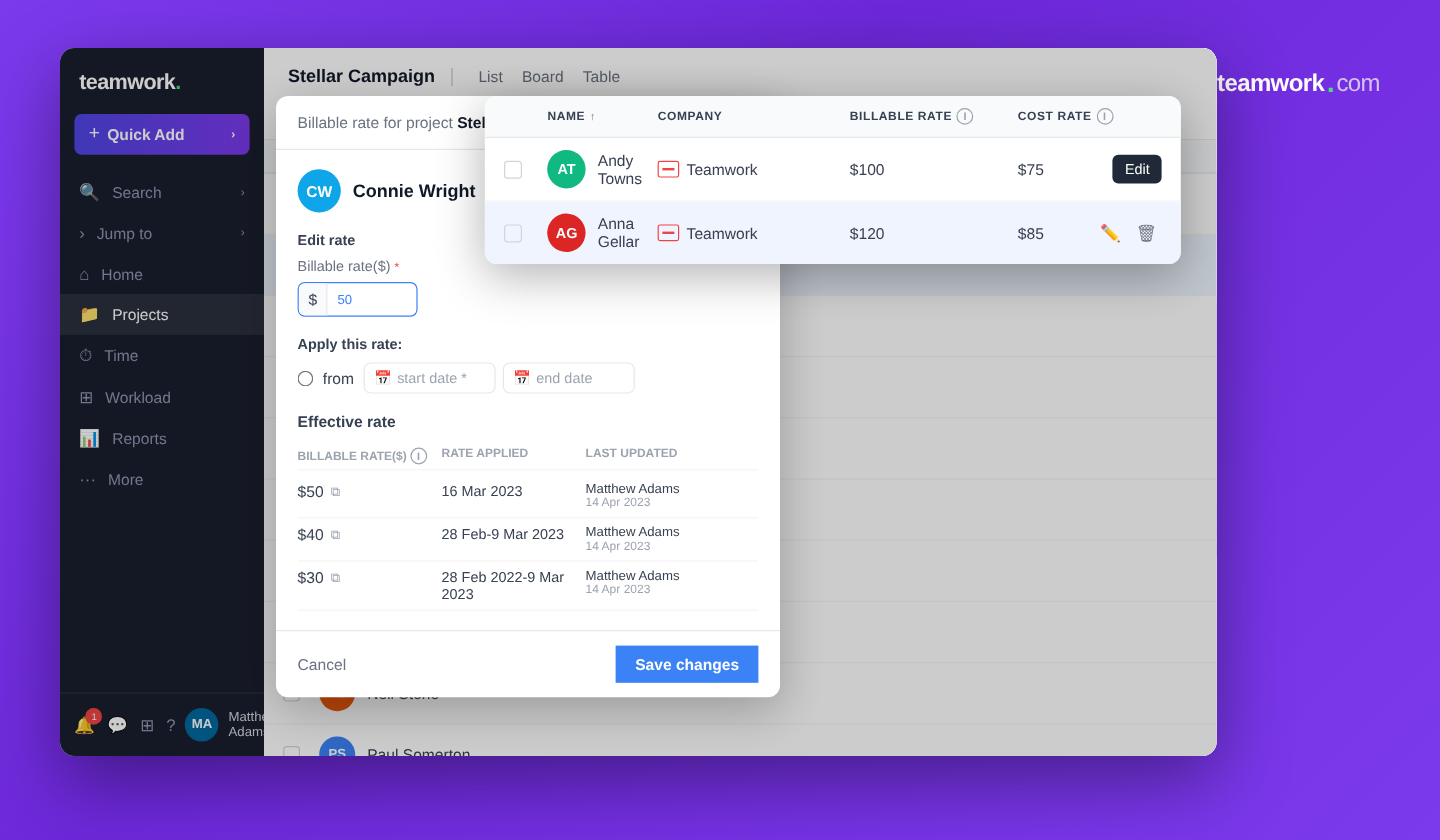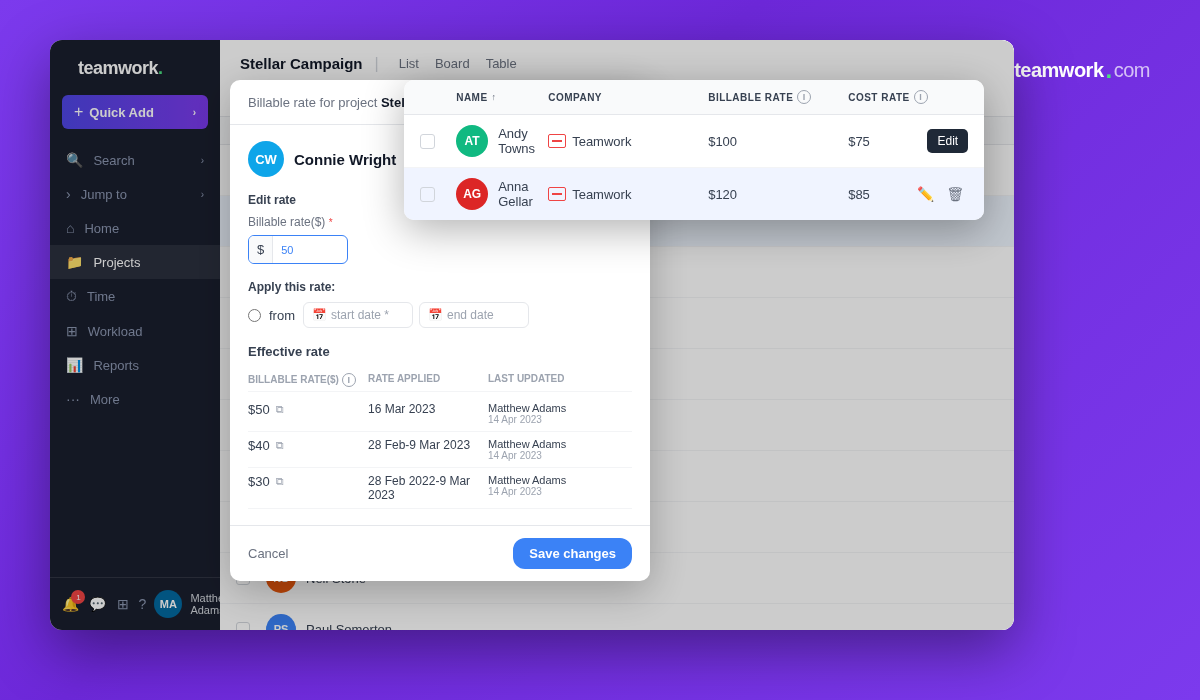--- a/index.html
+++ b/index.html
@@ -41,21 +41,21 @@
       width: 170px;
       background: #1a1f2e;
       display: flex;
       flex-direction: column;
       flex-shrink: 0;
       padding: 0;
       overflow: hidden;
     }
 
     .sidebar-logo {
-      padding: 18px 28px 12px;
+      padding: 18px 16px 12px;
       color: white;
       font-size: 18px;
       font-weight: 800;
       letter-spacing: -0.5px;
     }
 
     .sidebar-logo span {
       color: #4ade80;
     }
 
@@ -534,21 +534,21 @@
       border: none;
       font-size: 13px;
       color: #6b7280;
       cursor: pointer;
     }
 
     .save-btn {
       background: #3b82f6;
       color: white;
       border: none;
-      border-radius: 12px;
+      border-radius: 0;
       padding: 8px 16px;
       font-size: 13px;
       font-weight: 600;
       cursor: pointer;
     }
 
     
     .people-selector-modal {
       position: absolute;
       right: 30px;

